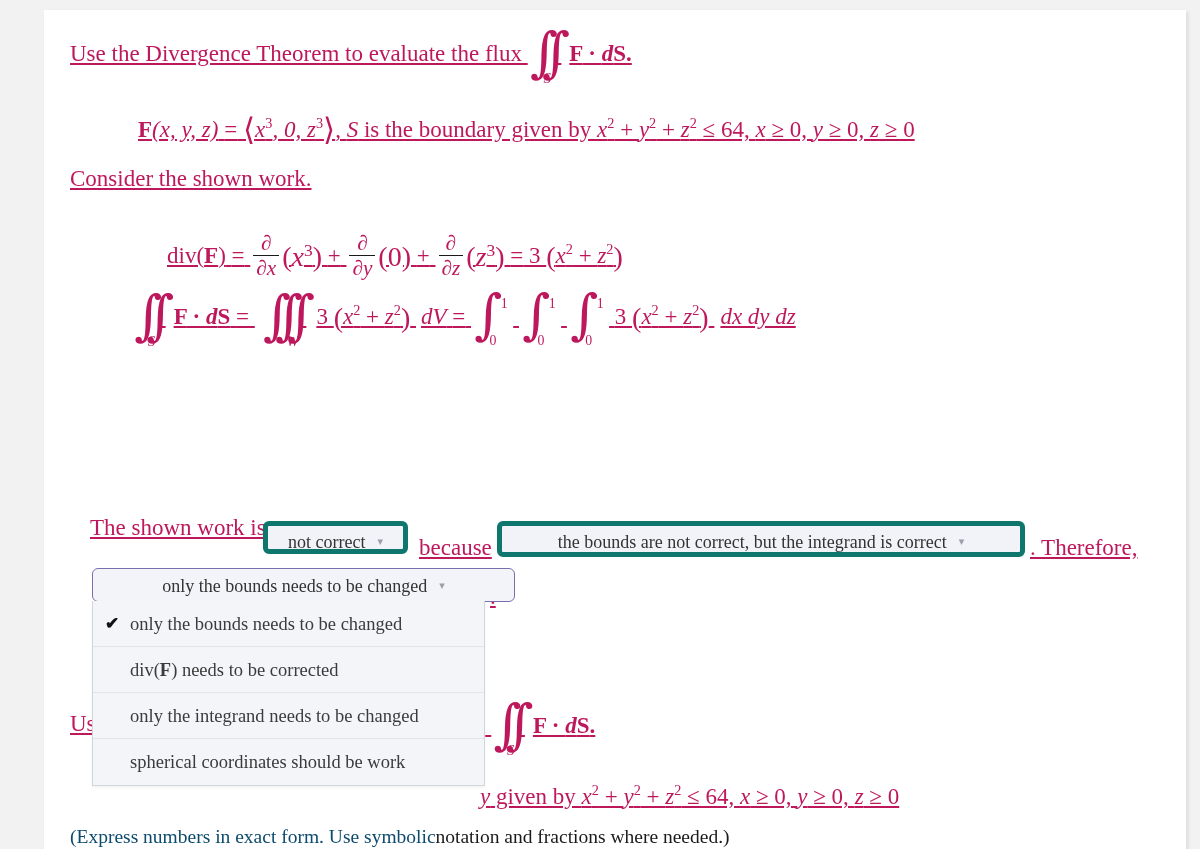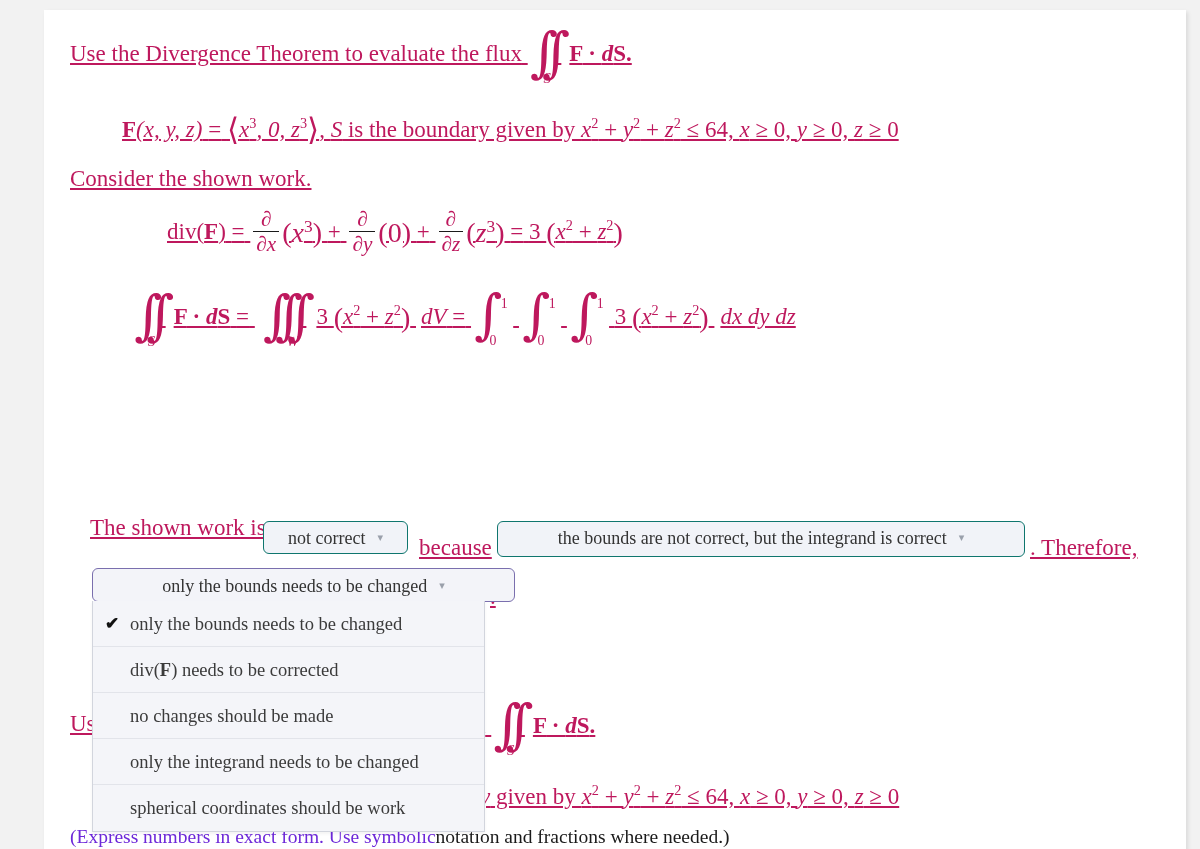--- a/index.html
+++ b/index.html
@@ -111,21 +111,21 @@
   }
   .frac .num { display: block; font-style: italic; font-size: 0.92em; padding: 0 3px;}
   .frac .den { display: block; font-style: italic; font-size: 0.92em; border-top: 1.3px solid #1a1a1a; padding: 1px 3px 0 3px;}
 
   .paren { font-size: 1.22em; vertical-align: -0.10em; }
 
   
   .ddbtn {
     display: inline-block;
     background: #f1f3f8;
-    border: 1px solid #0f766e;
+    border: 5px solid #0f766e;
     border-radius: 6px;
     color: #333;
     font-size: 18px;
     font-family: "Liberation Serif", serif;
     text-align: center;
     box-sizing: border-box;
     position: relative;
     cursor: pointer;
     vertical-align: middle;
   }
@@ -201,47 +201,47 @@
     font-weight: bold;
   }
   #bottomline {
     position: absolute;
     left: 70px;
     top: 826px;
     font-size: 19.5px;
     color: #1a1a1a;
     white-space: nowrap;
   }
-  #bottomline .dim { color: #6d28d9; }
+  #bottomline .dim { color: #0c4a6e; }
 </style>
 </head>
 <body>
 
 <div id="card">
 
   <div class="block" style="left:26px; top:28px;">
     <span>Use the Divergence Theorem to evaluate the flux</span>
     <span class="intwrap">
       <span class="intsign">∫∫</span>
       <span class="intsub">S</span>
     </span>
     <span class="bold" style="margin-left:8px;">
       <span class="bold">F</span> · <span class="bolditalic">d</span><span class="bold">S</span>.
     </span>
   </div>
 
-  <div class="block" style="left:78px; top:101px;">
+  <div class="block" style="left:94px; top:101px;">
     <span class="bold">F</span><span class="mathit">(x, y, z)</span>
     <span>=</span>
     <span class="ang">⟨</span><span class="mathit">x<sup class="exn">3</sup>, 0, z<sup class="exn">3</sup></span><span class="ang">⟩</span><span>, <span class="mathit">S</span> is the boundary given by <span class="mathit">x</span><sup class="exn">2</sup> + <span class="mathit">y</span><sup class="exn">2</sup> + <span class="mathit">z</span><sup class="exn">2</sup> ≤ 64, <span class="mathit">x</span> ≥ 0, <span class="mathit">y</span> ≥ 0, <span class="mathit">z</span> ≥ 0</span>
   </div>
 
   <div class="block" style="left:26px; top:155px;">Consider the shown work.</div>
 
-  <div class="block" style="left:123px; top:198px;">
+  <div class="block" style="left:123px; top:222px;">
     <span>div(<span class="bold">F</span>)</span>
     <span>=</span>
     <span class="frac"><span class="num">∂</span><span class="den">∂x</span></span><span class="paren">(<span class="mathit">x</span><sup class="exn">3</sup>)</span>
     <span>+</span>
     <span class="frac"><span class="num">∂</span><span class="den">∂y</span></span><span class="paren">(0)</span>
     <span>+</span>
     <span class="frac"><span class="num">∂</span><span class="den">∂z</span></span><span class="paren">(<span class="mathit">z</span><sup class="exn">3</sup>)</span>
     <span>=</span>
     <span>3 <span class="paren">(</span><span class="mathit">x</span><sup class="exn">2</sup> + <span class="mathit">z</span><sup class="exn">2</sup><span class="paren">)</span></span>
   </div>
@@ -304,23 +304,20 @@
 
 <div id="dd-panel">
   <div class="ddopt">
     <span class="check">✔</span>
     <span>only the bounds needs to be changed</span>
   </div>
   <div class="ddopt">
     <span>div(<span class="bold">F</span>) needs to be corrected</span>
   </div>
   <div class="ddopt">
-    <span>no changes should be made</span>
-  </div>
-  <div class="ddopt">
     <span>only the integrand needs to be changed</span>
   </div>
   <div class="ddopt">
     <span>spherical coordinates should be work</span>
   </div>
 </div>
 
 <div id="bottomline">
   <span class="dim">(Express numbers in exact form. Use symbolic</span><span>notation and fractions where needed.)</span>
 </div>

